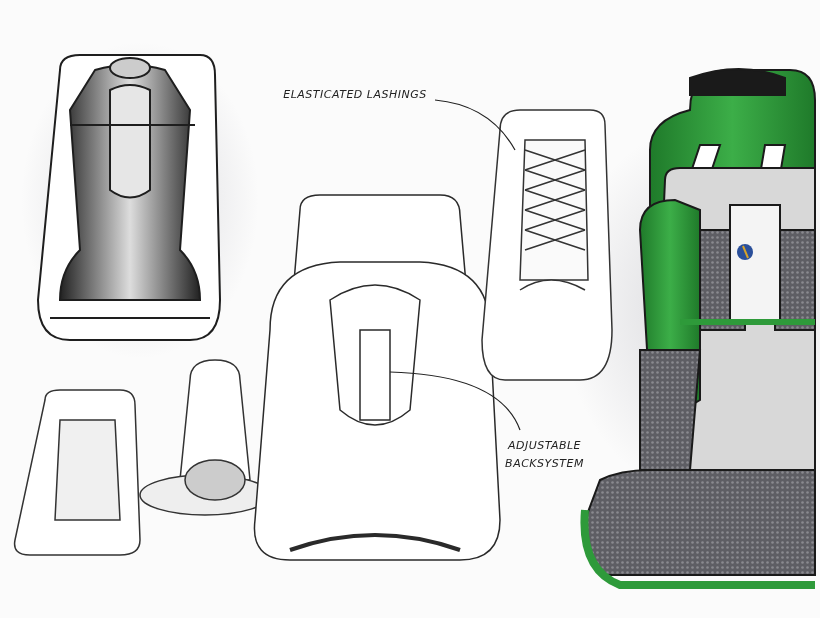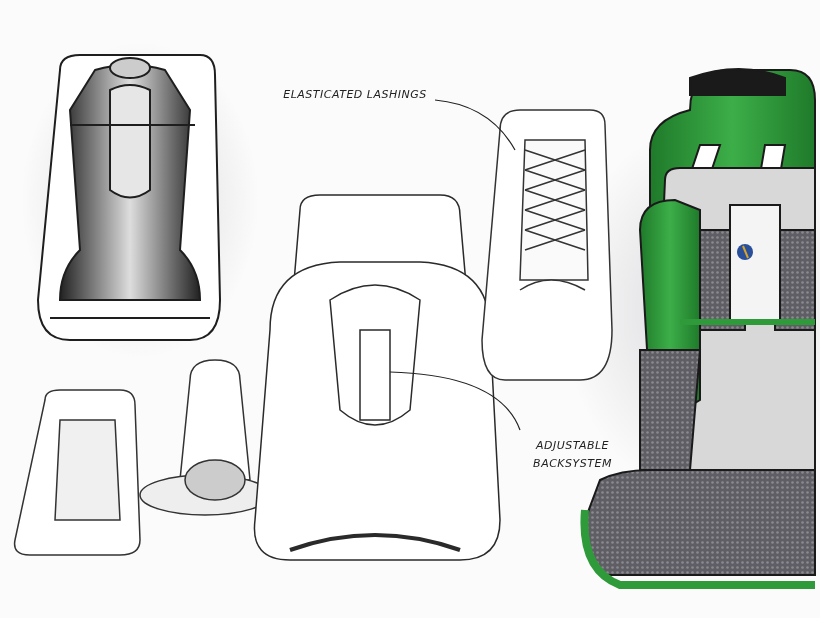--- a/index.html
+++ b/index.html
@@ -83,17 +83,17 @@
       <path d="M640 350 L700 350 L690 470 L640 470 Z" fill="url(#mesh)"></path>
     </g>
 
     <path d="M435 100 Q490 105 515 150" stroke="#222" stroke-width="1.2" fill="none"></path>
     <path d="M520 430 Q500 375 390 372" stroke="#222" stroke-width="1.2" fill="none"></path>
   </svg>
 
   <div class="label" style="left:265px;top:86px;width:180px;">
     <div>Elasticated lashings</div>
   </div>
-  <div class="label" style="left:520px;top:437px;width:105px;">
+  <div class="label" style="left:492px;top:437px;width:105px;">
     <div>Adjustable</div>
     <div>backsystem</div>
   </div>
 </div>
 
 </body></html>

